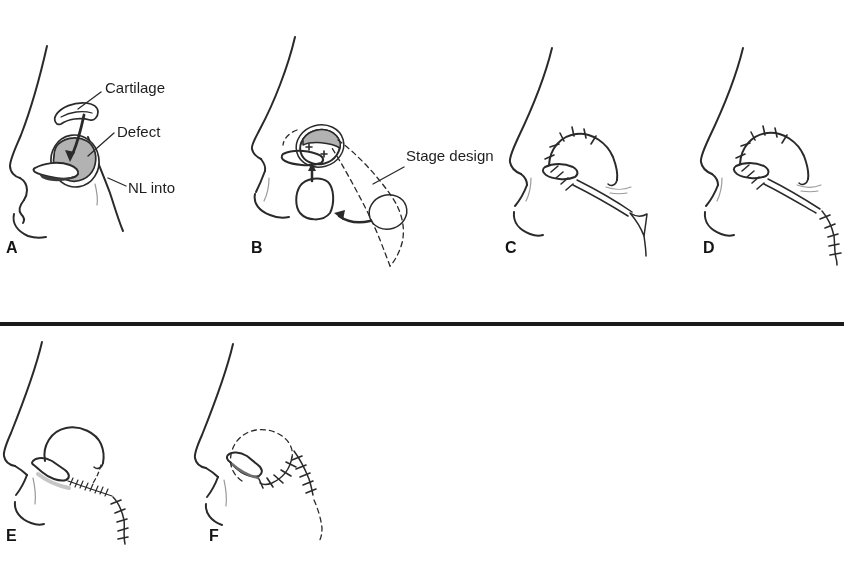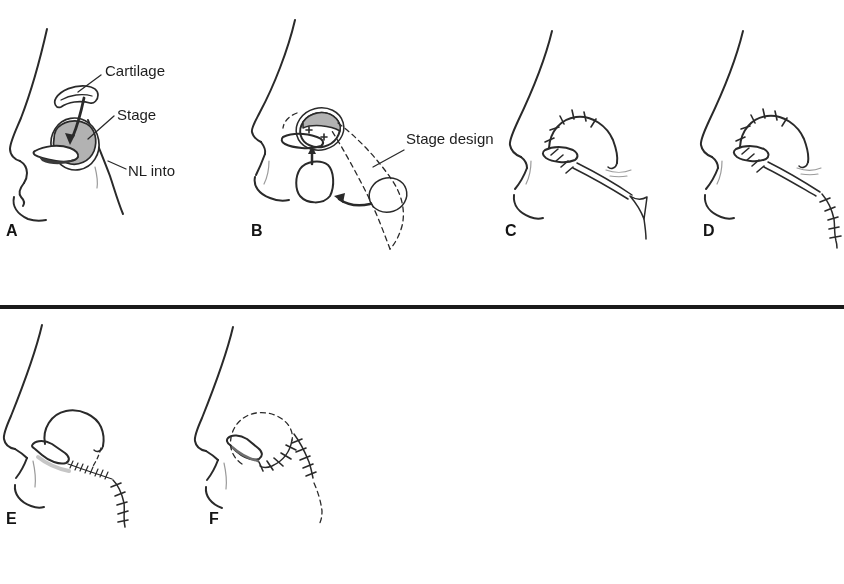--- a/index.html
+++ b/index.html
@@ -3,21 +3,21 @@
 <meta charset="utf-8">
 <style>
   html,body { margin:0; padding:0; }
   body {
     width:844px; height:584px;
     background:#ffffff;
     font-family:"Liberation Sans", sans-serif;
     position:relative; overflow:hidden;
     --line:#2a2a2a; --defect-fill:#b2b2b2; --caption:#1b1b1b; --shadow:#3a3a3a;
   }
-  #figure { position:absolute; left:0; top:0; width:844px; height:504px;border-radius:22px; }
+  #figure { position:absolute; left:0; top:17px; width:844px; height:504px;border-radius:22px; }
   svg.art { position:absolute; left:0; top:0; }
 
   .ln   { fill:none; stroke:var(--line); stroke-width:2; stroke-linecap:round; stroke-linejoin:round; }
   .ln15 { stroke-width:1.5; }
   .ln17 { stroke-width:1.7; }
   .thin { fill:none; stroke:var(--line); stroke-width:1.3; stroke-linecap:round; }
   .light{ fill:none; stroke:#9b9b9b; stroke-width:1.2; stroke-linecap:round; }
   .dash { stroke-dasharray:5 4; }
   .dash2{ stroke-dasharray:4 3.5; }
   .tick { stroke:var(--line); stroke-width:1.6; stroke-linecap:round; }
@@ -261,21 +261,21 @@
         <line x1="300" y1="460" x2="310" y2="456"></line>
         <line x1="303" y1="468" x2="313" y2="464"></line>
         <line x1="306" y1="476" x2="316" y2="472"></line>
       </g>
 
       <path class="thin dash" d="M314,483 C318,492 321,502 322,511 C322,517 321,521 319,525"></path>
     </g>
   </svg>
 
   <div class="ann" style="left:105px;top:62px">Cartilage</div>
-  <div class="ann" style="left:117px;top:106px">Stage</div>
+  <div class="ann" style="left:117px;top:106px">Defect</div>
   <div class="ann" style="left:128px;top:162px">NL into</div>
   <div class="ann" style="left:406px;top:130px">Stage design</div>
 
   <div class="letter" style="left:6px;top:222px">A</div>
   <div class="letter" style="left:251px;top:222px">B</div>
   <div class="letter" style="left:505px;top:222px">C</div>
   <div class="letter" style="left:703px;top:222px">D</div>
   <div class="letter" style="left:6px;top:510px">E</div>
   <div class="letter" style="left:209px;top:510px">F</div>
 

